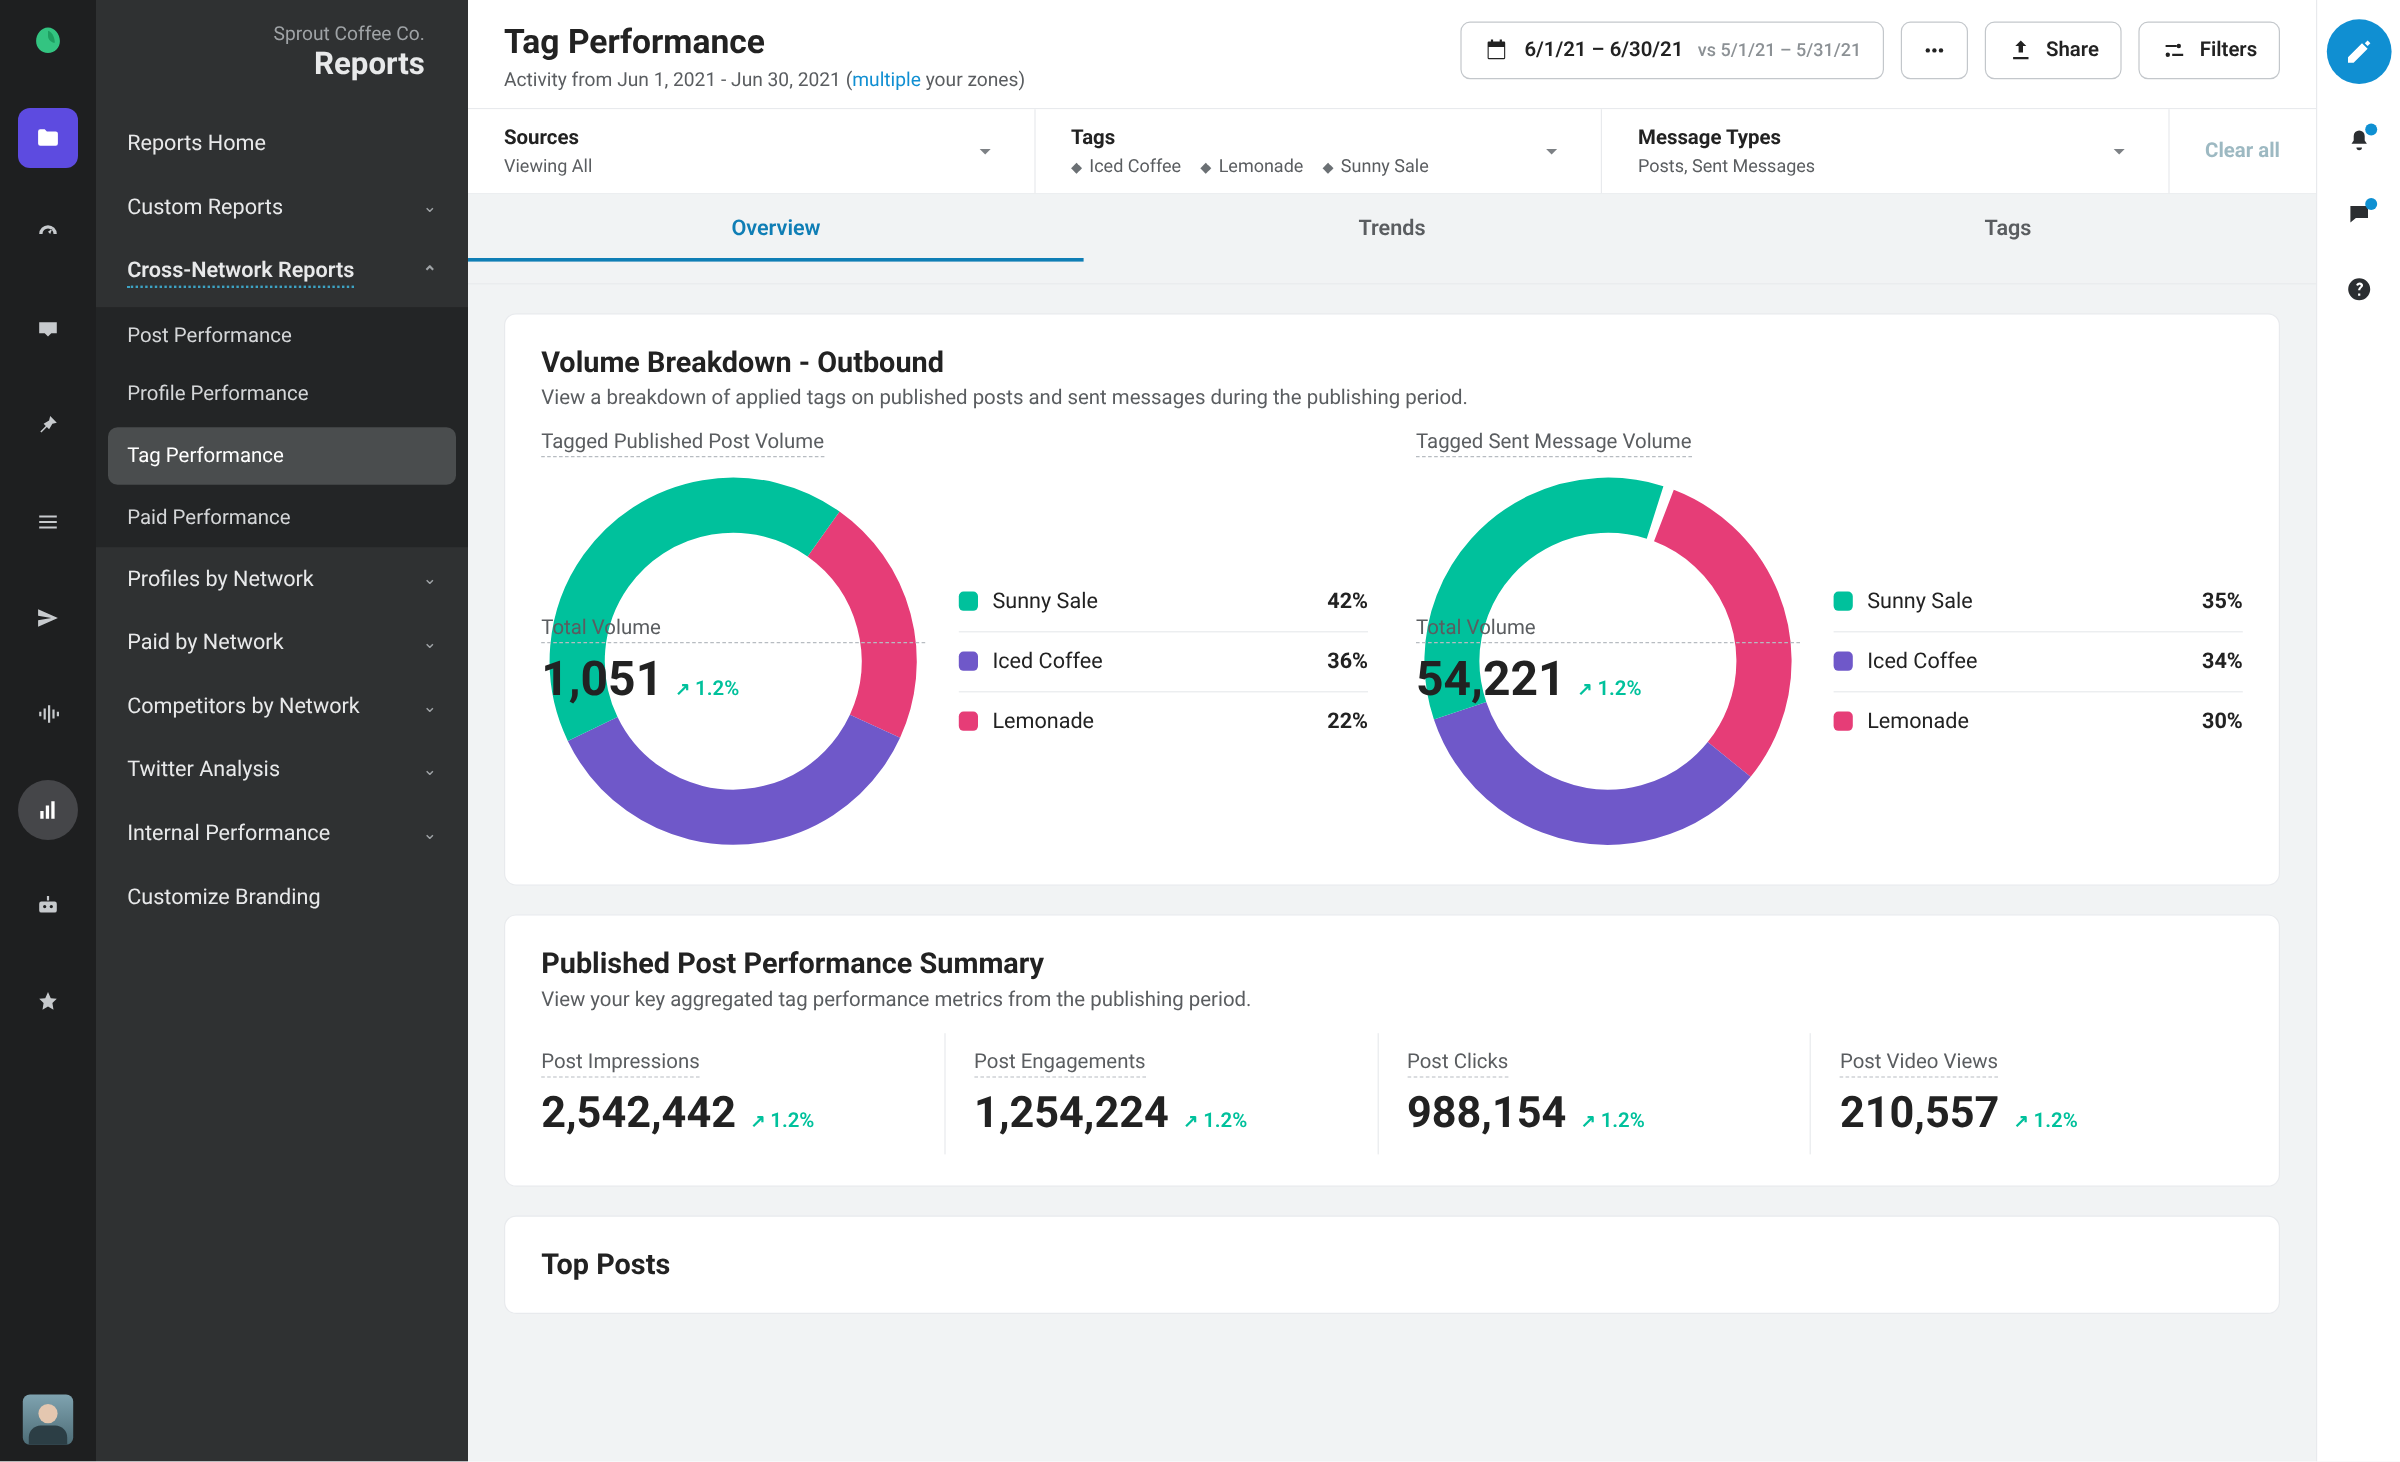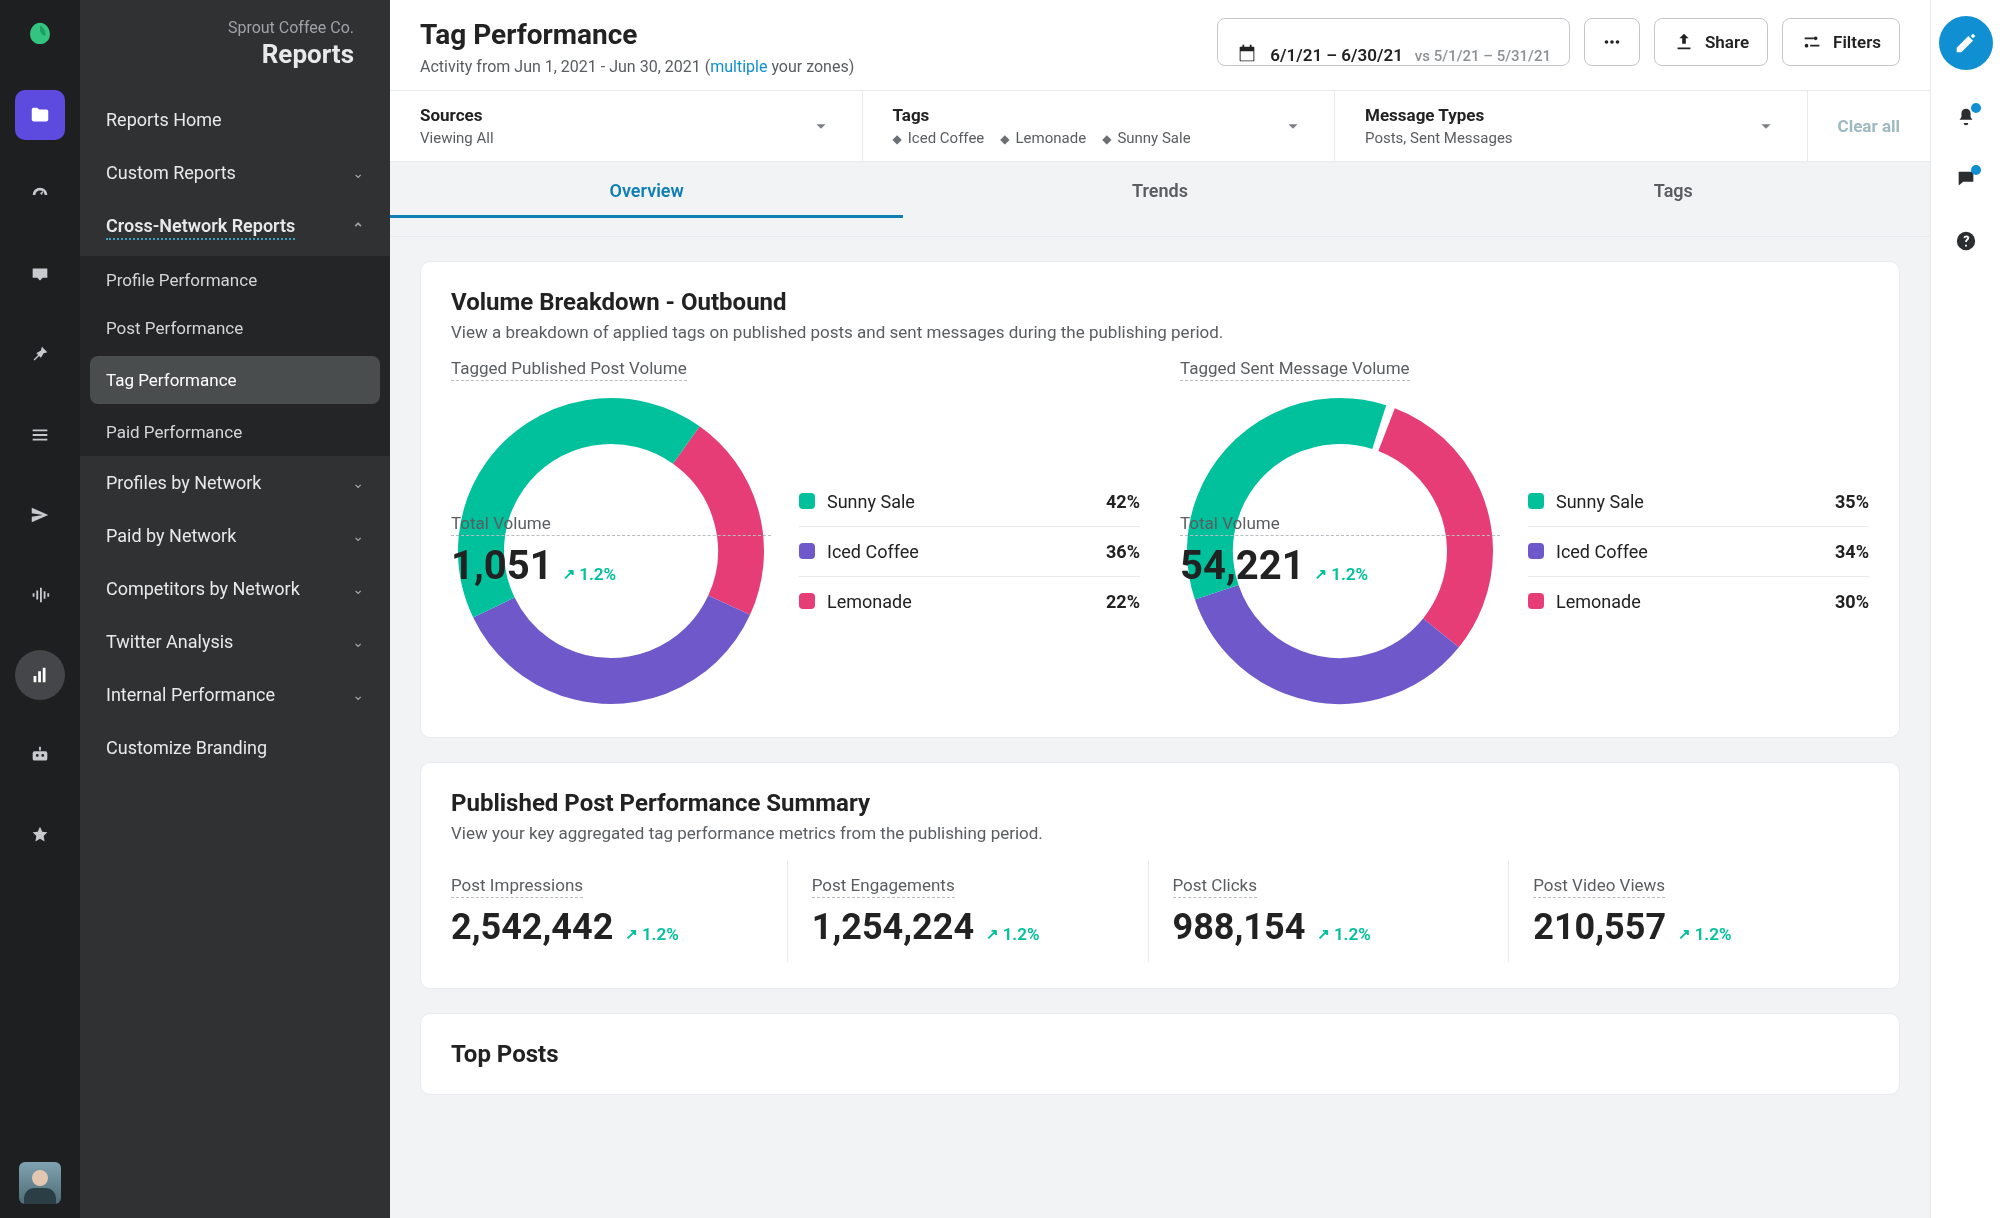--- a/index.html
+++ b/index.html
@@ -54,21 +54,21 @@
 
   
   .main{flex:1;display:flex;flex-direction:column;background:var(--bg);min-width:0;}
   .topbar{background:var(--white);border-bottom:1px solid var(--border-light);padding:18px 30px 14px;display:flex;align-items:flex-start;gap:24px;}
   .topbar .titles .h1{font-size:28px;font-weight:700;}
   .topbar .titles .sub{font-size:16px;color:var(--text-med);margin-top:6px;}
   .topbar .titles .sub a{color:#108fd2;text-decoration:none;}
   .topbar .actions{margin-left:auto;display:flex;align-items:center;gap:14px;}
   .btn{height:48px;border:1.5px solid #c3c7cb;border-radius:8px;background:#fff;display:flex;align-items:center;padding:0 18px;font-size:17px;font-weight:600;gap:10px;cursor:pointer;}
   .btn.small{width:56px;justify-content:center;padding:0;}
-  .date-chip{display:flex;align-items:flex-end;gap:12px;}
+  .date-chip{display:flex;align-items:center;gap:12px;}
   .date-chip .vs{color:var(--text-light);font-weight:500;font-size:15px;}
 
   
   .frow{display:flex;background:#fff;border-bottom:1px solid var(--border-light);}
   .fcell{flex:1;padding:14px 30px;border-right:1px solid var(--border-light);display:flex;align-items:center;justify-content:space-between;cursor:pointer;}
   .fcell:last-of-type{border-right:none;}
   .fcell .lbls .t{font-size:17px;font-weight:700;}
   .fcell .lbls .v{font-size:15px;color:var(--text-med);margin-top:4px;}
   .fcell .tags{display:flex;gap:16px;margin-top:4px;font-size:15px;color:var(--text-med);}
   .fcell .tags span::before{content:"◆";font-size:12px;margin-right:6px;color:#6b7074;}
@@ -192,22 +192,22 @@
       </div>
       <div class="nav-item">
         <span>Custom Reports</span>
         <span class="chev">⌄</span>
       </div>
       <div class="nav-item header accent">
         <span class="lbl">Cross-Network Reports</span>
         <span class="chev">⌃</span>
       </div>
       <div class="block">
+        <div class="sub">Post Performance</div>
         <div class="sub">Profile Performance</div>
-        <div class="sub">Post Performance</div>
         <div class="sub active">Tag Performance</div>
         <div class="sub">Paid Performance</div>
       </div>
       <div class="nav-item">
         <span>Profiles by Network</span>
         <span class="chev">⌄</span>
       </div>
       <div class="nav-item">
         <span>Paid by Network</span>
         <span class="chev">⌄</span>

